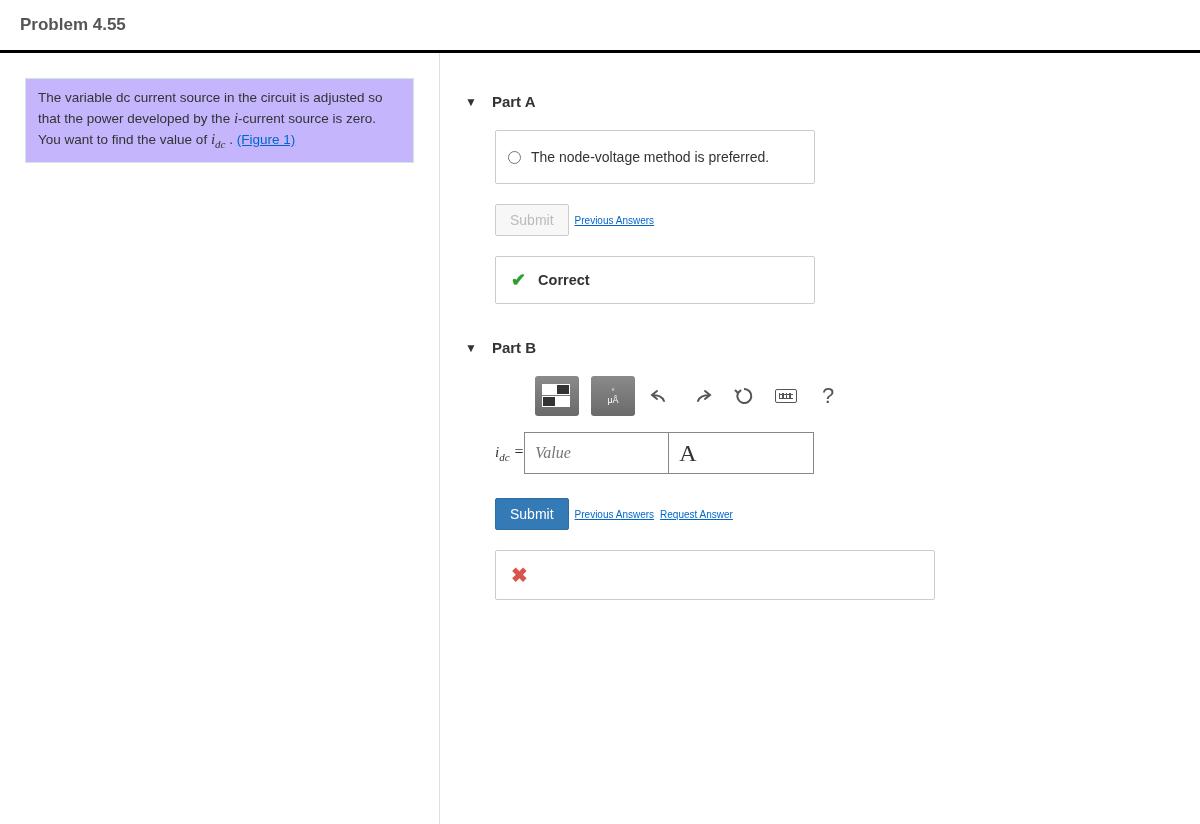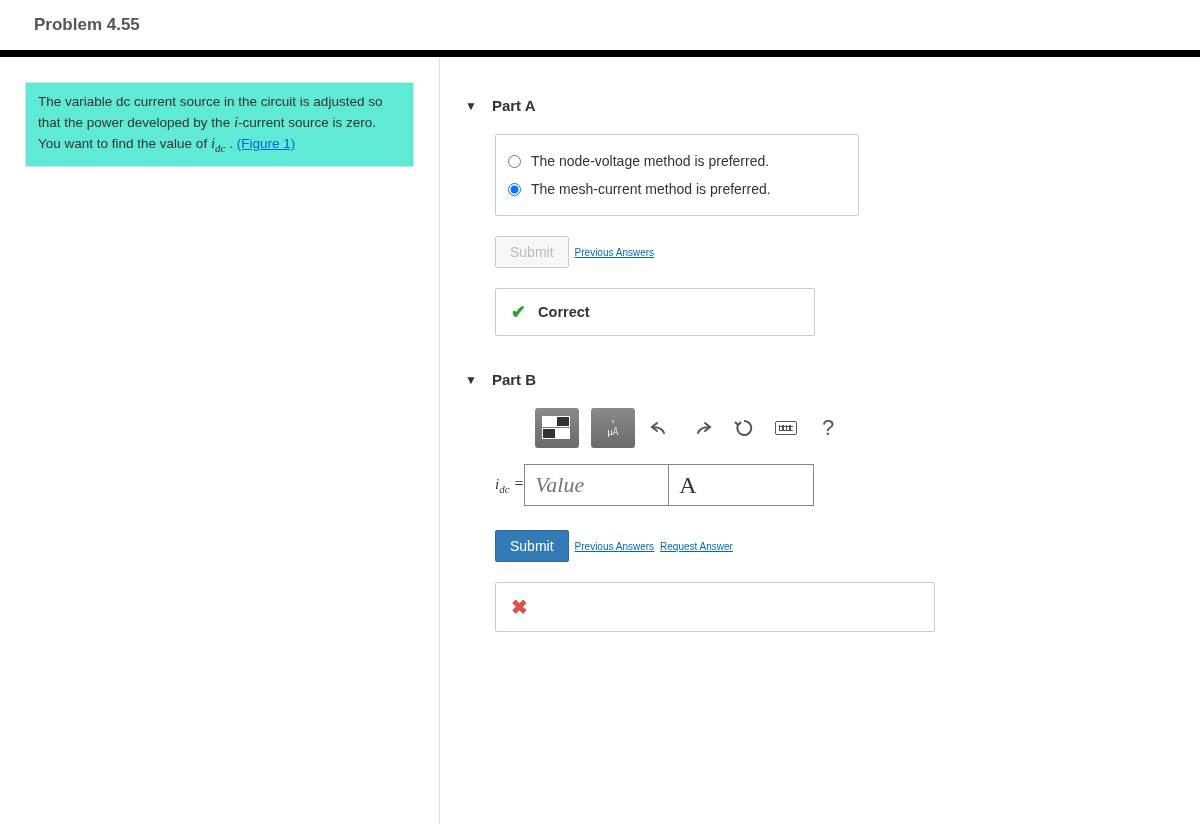--- a/index.html
+++ b/index.html
@@ -1,31 +1,31 @@
 <!DOCTYPE html>
 <html><head>
 <meta charset="utf-8">
 <style>
 * { box-sizing: border-box; margin: 0; padding: 0; }
 body { font-family: Arial, Helvetica, sans-serif; font-size: 14px; color: #333; background: #fff; }
-.header { padding: 15px 34px; border-bottom: 7px solid #000000; }
+.header { padding: 15px 20px; border-bottom: 3px solid #000000; }
 .header h2 { font-size: 17px; font-weight: bold; color: #555; }
 .main { display: flex; }
 .left { width: 440px; padding: 25px; border-right: 1px solid #e0e0e0; min-height: 780px; }
-.intro-box { background: #5eead4; border: 1px solid #d0e5e5; padding: 10px 12px; font-size: 13.5px; line-height: 1.4; color: #333; }
+.intro-box { background: #c4b5fd; border: 1px solid #d0e5e5; padding: 10px 12px; font-size: 13.5px; line-height: 1.4; color: #333; }
 .intro-box a { color: #0066cc; text-decoration: underline; }
 .right { flex: 1; padding: 25px 25px 25px 25px; }
 .part-header { display: flex; align-items: center; margin: 15px 0 20px 0; }
 .part-header .caret { margin-right: 15px; color: #333; font-size: 12px; }
 .part-header .title { font-weight: bold; font-size: 15px; }
 .part-body { margin-left: 30px; }
 .question { font-size: 14.5px; margin-bottom: 20px; line-height: 1.4; }
 .mathit { font-style: italic; font-family: 'Times New Roman', serif; font-size: 15px;}
 .mathsub { font-size: 11px; vertical-align: sub; }
-.options-box { border: 1px solid #ccc; border-radius: 2px; padding: 12px; width: 364px; margin-bottom: 20px; }
+.options-box { border: 1px solid #ccc; border-radius: 2px; padding: 12px; width: 320px; margin-bottom: 20px; }
 .option-row { padding: 6px 0; display: flex; align-items: center; font-size: 14px; }
 .option-row input { margin-right: 10px; }
 .btn { display: inline-block; padding: 7px 14px; font-size: 14px; border: 1px solid #ccc; border-radius: 2px; cursor: pointer; background: #fff; }
 .btn-disabled { color: #bbb; background: #f7f7f7; cursor: default; }
 .btn-primary { background: #337ab7; border-color: #2e6da4; color: #fff; }
 .link { color: #0066cc; text-decoration: underline; cursor: pointer; font-size: 10px; }
 .actions { margin-bottom: 20px; display:flex; align-items:center; gap:6px;}
 .feedback-box { border: 1px solid #ccc; border-radius: 2px; padding: 12px 15px; width: 320px; display: flex; align-items: center; font-size: 14.5px; font-weight: bold; }
 .check-icon { color: #2e9e2e; font-size: 18px; margin-right: 12px; }
 .instruct { font-weight: bold; font-size: 14px; margin-top: 8px; margin-bottom: 18px;}
@@ -33,21 +33,21 @@
 .tool-group { display:flex; align-items:center; gap:8px; }
 .tool-btn { width:34px; height:34px; display:flex; align-items:center; justify-content:center; font-size:18px; color:#555; cursor:pointer;}
 .templates-btn { width:44px; height:40px; background: linear-gradient(#8a8a8a,#6a6a6a); border-radius:3px; display:flex; align-items:center; justify-content:center; position:relative; margin-right:4px;}
 .templates-inner { width:30px; height:24px; display:flex; flex-wrap:wrap;}
 .tpl-cell { width:14px; height:11px; border:1px solid #fff; background:#fff;}
 .tpl-cell.dark{ background:#333;}
 .keyboard-icon { width:22px; height:14px; border:1.5px solid #555; border-radius:2px; position:relative;}
 .keyboard-icon::after{ content:""; position:absolute; left:3px; right:3px; top:3px; bottom:3px; background: repeating-linear-gradient(90deg,#555 0 1.5px, transparent 1.5px 3.5px), repeating-linear-gradient(0deg,#555 0 1.5px, transparent 1.5px 4px);}
 .answer-row { display:flex; align-items:center; margin-bottom:24px;}
 .answer-label { font-family:'Times New Roman',serif; font-style:italic; font-size:16px; margin-right:0;}
-.value-input { width:145px; height:42px; border:1px solid #888; padding:0 10px; font-size:22px; font-style:italic; color:#aaa; font-family:'Times New Roman',serif; outline:none;}
+.value-input { width:145px; height:42px; border:1px solid #888; padding:0 10px; font-size:16px; font-style:italic; color:#aaa; font-family:'Times New Roman',serif; outline:none;}
 .unit-input { width:145px; height:42px; border:1px solid #888; border-left:none; padding:0 10px; font-size:24px; font-family:'Times New Roman',serif; color:#333; outline:none;}
 .feedback-incorrect { border:1px solid #ccc; border-radius:2px; padding:12px 15px; width:440px; display:flex; align-items:center; font-size:14.5px; font-weight:bold;}
 .red-x { color:#d9534f; font-size:20px; margin-right:12px; font-weight:bold;}
 .greek-btn { width:44px; height:40px; background: linear-gradient(#8a8a8a,#6a6a6a); border-radius:3px; color:#fff; display:flex; flex-direction:column; align-items:center; justify-content:center; font-size:9px; line-height:1;}
 </style>
 </head>
 <body>
 
 <div class="header">
   <h2>Problem 4.55</h2>
@@ -64,24 +64,20 @@
 
     <div class="part-header">
       <span class="caret">▼</span>
       <span class="title">Part A</span>
     </div>
     <div class="part-body">
       <div class="options-box">
         <div class="option-row">
           <input type="radio" name="pa" style="">
           <span>The node-voltage method is preferred.</span>
-        </div>
-        <div class="option-row">
-          <input type="radio" name="pa" checked="" style="">
-          <span>The mesh-current method is preferred.</span>
         </div>
       </div>
       <div class="actions">
         <button class="btn btn-disabled">Submit</button>
         <a class="link">Previous Answers</a>
       </div>
       <div class="feedback-box">
         <span class="check-icon">✔</span>
         <span>Correct</span>
       </div>

